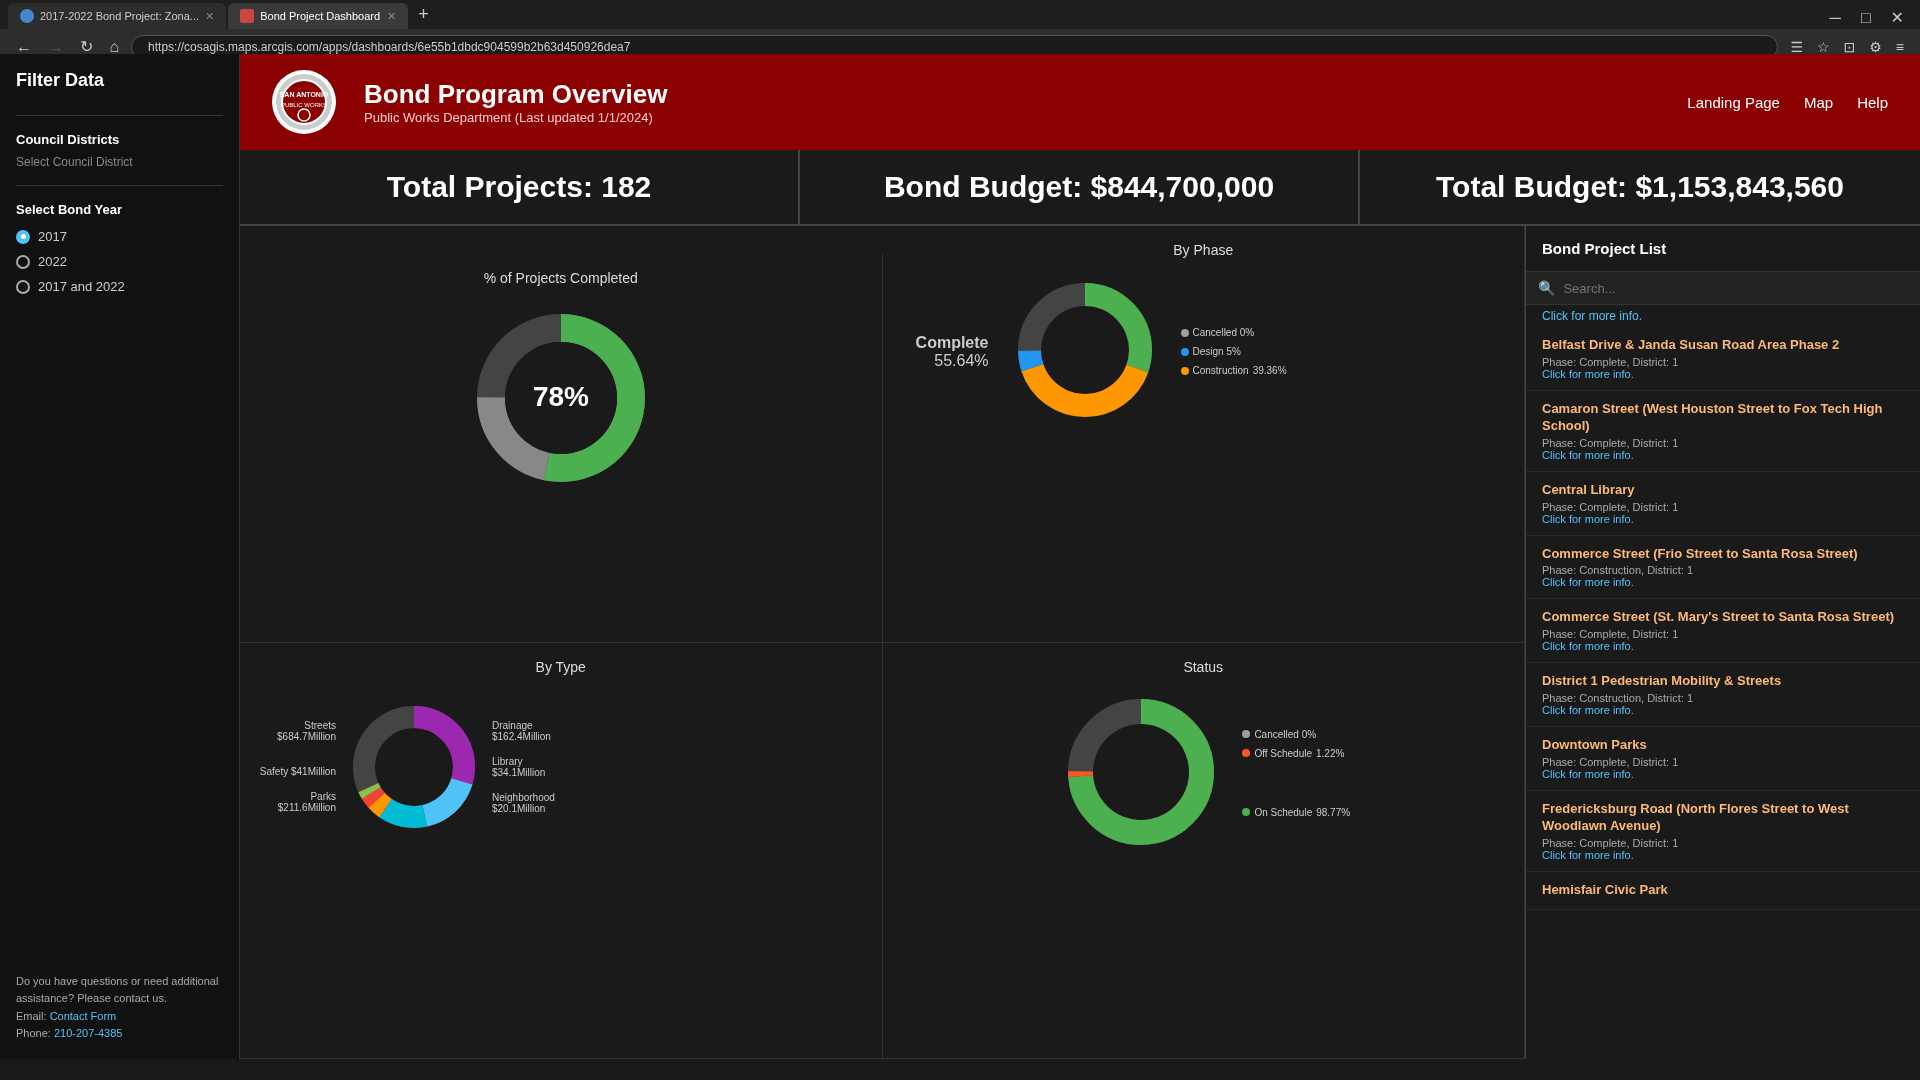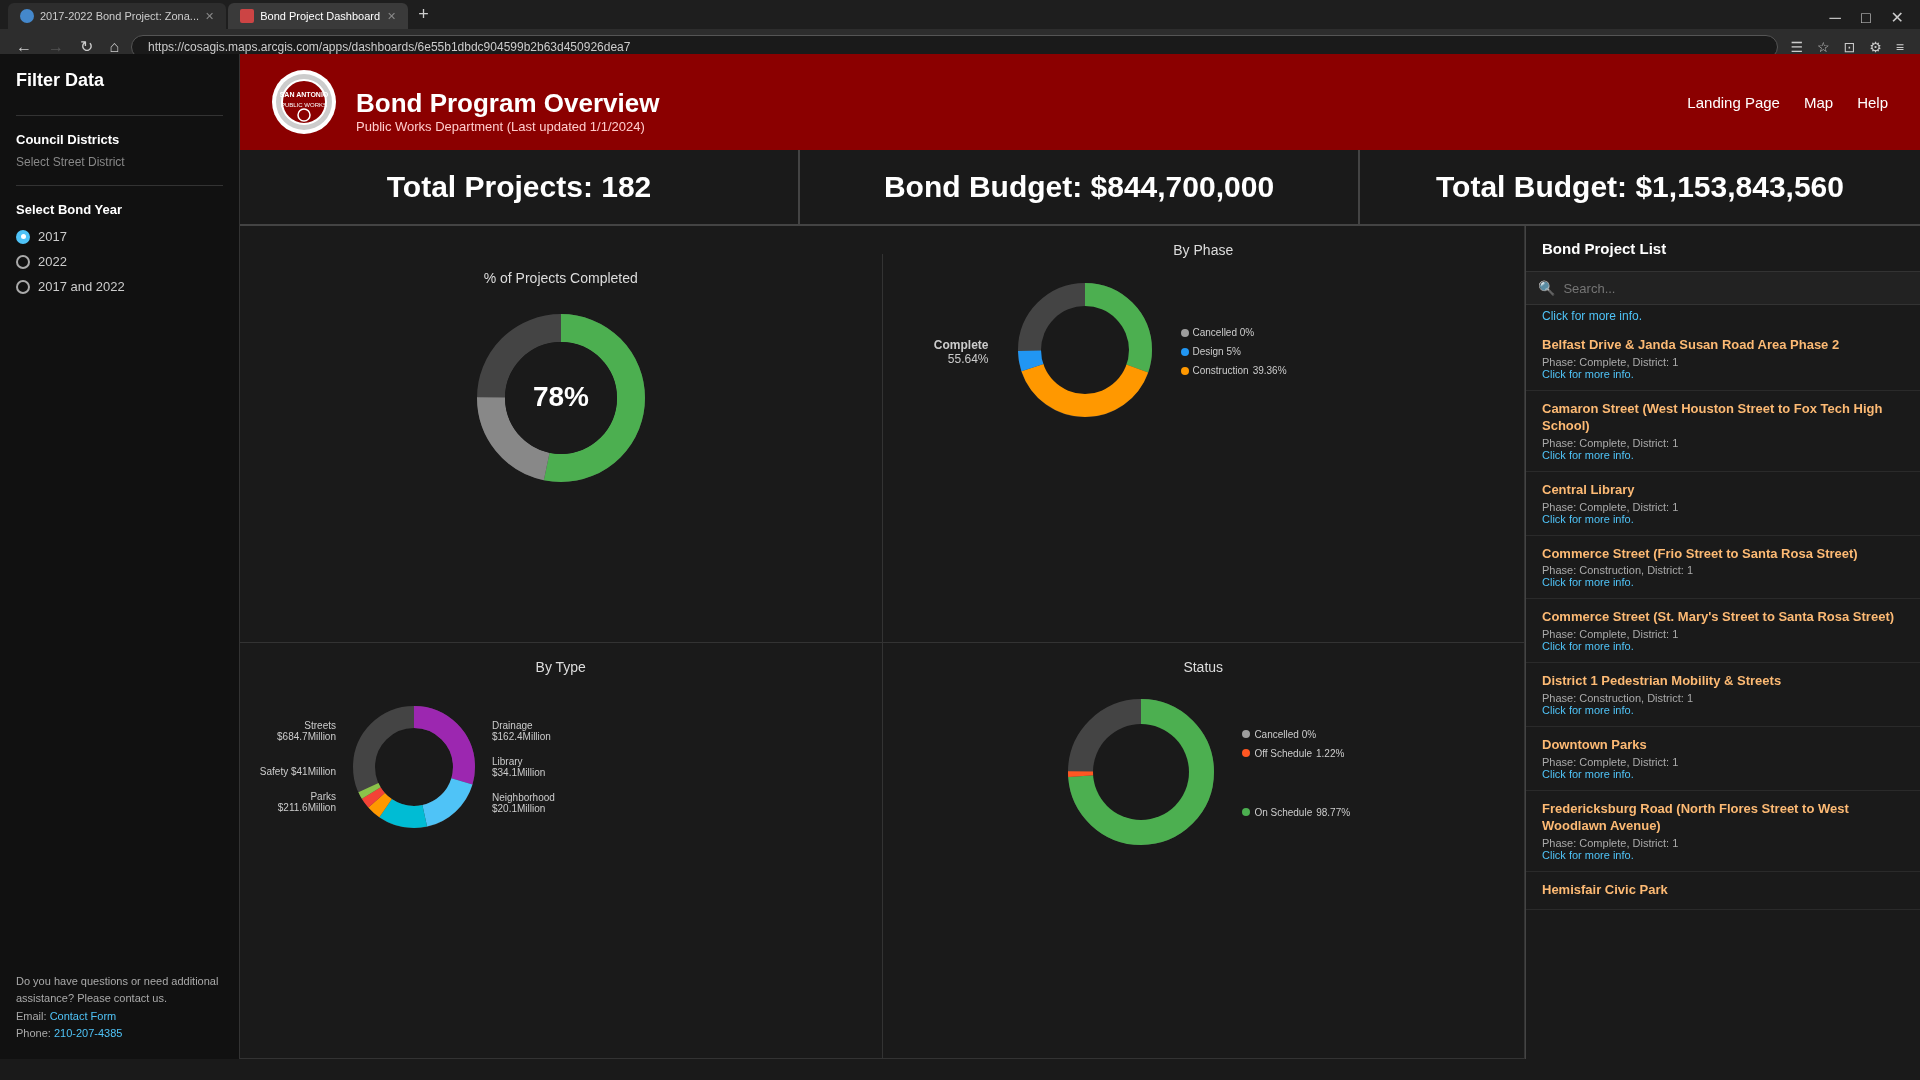--- a/index.html
+++ b/index.html
@@ -38,21 +38,21 @@
     .radio-dot.selected::after { content: ''; width: 5px; height: 5px; border-radius: 50%; background: #fff; }
     .radio-text { font-size: 13px; color: #ccc; }
     .sidebar-footer { margin-top: auto; font-size: 11px; color: #aaa; line-height: 1.6; }
     .sidebar-footer a { color: #4fc3f7; text-decoration: none; }
 
     
     .main-content { flex: 1; display: flex; flex-direction: column; overflow: hidden; }
 
     
     .header { background: #8b0000; padding: 16px 32px; display: flex; align-items: center; justify-content: space-between; min-height: 80px; }
-    .header-left { display: flex; align-items: flex-end; gap: 20px; }
+    .header-left { display: flex; align-items: center; gap: 28px; }
     .header-logo { width: 64px; height: 64px; border-radius: 50%; background: #fff; display: flex; align-items: center; justify-content: center; flex-shrink: 0; overflow: hidden; }
     .header-logo-inner { width: 56px; height: 56px; border-radius: 50%; background: #ccc; display: flex; align-items: center; justify-content: center; font-size: 9px; color: #555; text-align: center; }
     .header-title { display: flex; flex-direction: column; }
     .header-main-title { font-size: 26px; font-weight: bold; color: #fff; }
     .header-subtitle { font-size: 13px; color: #ffcccc; }
     .header-nav { display: flex; gap: 24px; align-items: center; }
     .header-nav-item { font-size: 15px; color: #fff; cursor: pointer; text-decoration: none; }
 
     
     .stats-row { display: grid; grid-template-columns: 1fr 1fr 1fr; border-bottom: 2px solid #444; }
@@ -123,21 +123,21 @@
 </div>
 
 <div class="app-container">
 
   <div class="sidebar">
     <div class="sidebar-title">Filter Data</div>
     <hr class="divider">
 
     <div class="filter-section">
       <div class="filter-label">Council Districts</div>
-      <div class="filter-sub">Select Street District</div>
+      <div class="filter-sub">Select Council District</div>
     </div>
 
     <hr class="divider">
 
     <div class="filter-section">
       <div class="filter-label">Select Bond Year</div>
       <div class="radio-group">
         <div class="radio-item">
           <div class="radio-dot selected"></div>
           <span class="radio-text">2017</span>
@@ -232,21 +232,21 @@
               <circle cx="100" cy="100" r="56" fill="#1a1a1a"></circle>
               <text x="100" y="108" text-anchor="middle" fill="#fff" font-size="28" font-weight="bold">78%</text>
             </svg>
           </div>
         </div>
 
         <div class="chart-panel" style="border-bottom:1px solid #333;">
           <div class="chart-title">By Phase</div>
           <div style="display:flex; align-items:center; gap:16px; width:100%;">
 
-            <div style="display:flex; flex-direction:column; gap:8px; font-size:12px; color:#ccc; text-align:right; min-width:90px;">
+            <div style="display:flex; flex-direction:column; gap:8px; font-size:16px; color:#ccc; text-align:right; min-width:90px;">
               <div>
                 <div style="font-weight:bold;">Complete</div>
                 <div>55.64%</div>
               </div>
             </div>
 
             <div style="position:relative;">
               <svg width="160" height="160" viewBox="0 0 160 160">
                 <circle cx="80" cy="80" r="55" fill="none" stroke="#444" stroke-width="24"></circle>
 

